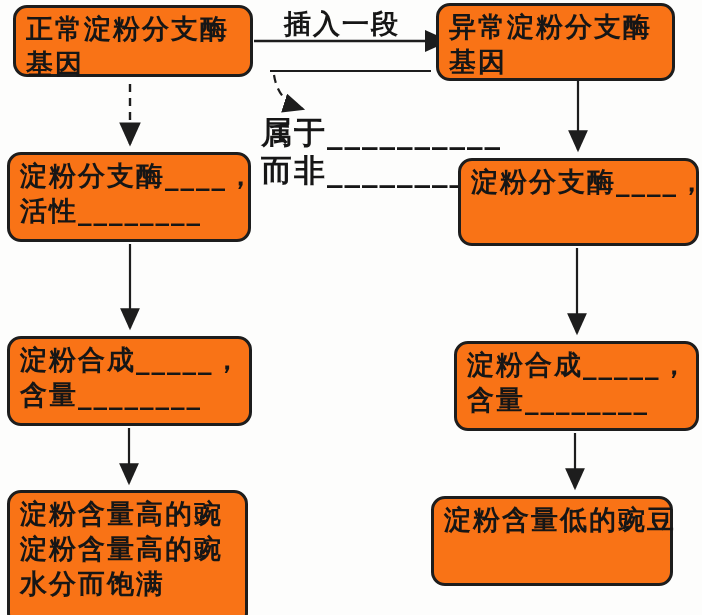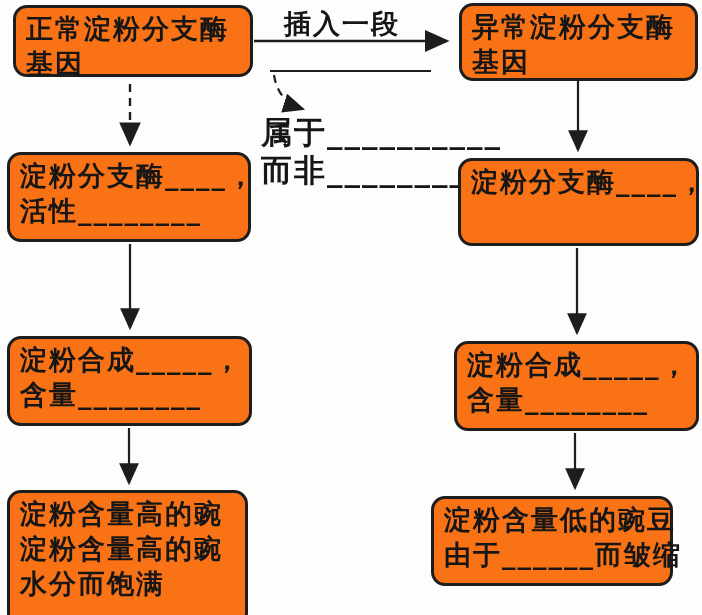--- a/index.html
+++ b/index.html
@@ -99,32 +99,31 @@
     <div class="ln">淀粉合成_____，</div>
     <div class="ln">含量________</div>
   </div>
 
   <div class="box" style="left:7px; top:490px; width:241px; height:137px;">
     <div class="ln">淀粉含量高的豌</div>
     <div class="ln">淀粉含量高的豌</div>
     <div class="ln">水分而饱满</div>
   </div>
 
-  <div class="box" style="left:459px; top:3px; width:239px; height:78px;">
+  <div class="box" style="left:436px; top:3px; width:239px; height:78px;">
     <div class="ln">异常淀粉分支酶</div>
     <div class="ln">基因</div>
   </div>
 
   <div class="box" style="left:458px; top:158px; width:241px; height:88px;">
     <div class="ln">淀粉分支酶____，</div>
   </div>
 
   <div class="box" style="left:454px; top:341px; width:245px; height:90px;">
     <div class="ln">淀粉合成_____，</div>
     <div class="ln">含量________</div>
   </div>
 
   <div class="box" style="left:431px; top:496px; width:242px; height:90px;">
     <div class="ln">淀粉含量低的豌豆</div>
-    <div class="ln">由于______而皱缩</div>
   </div>
 
 </div>
 
 </body></html>

